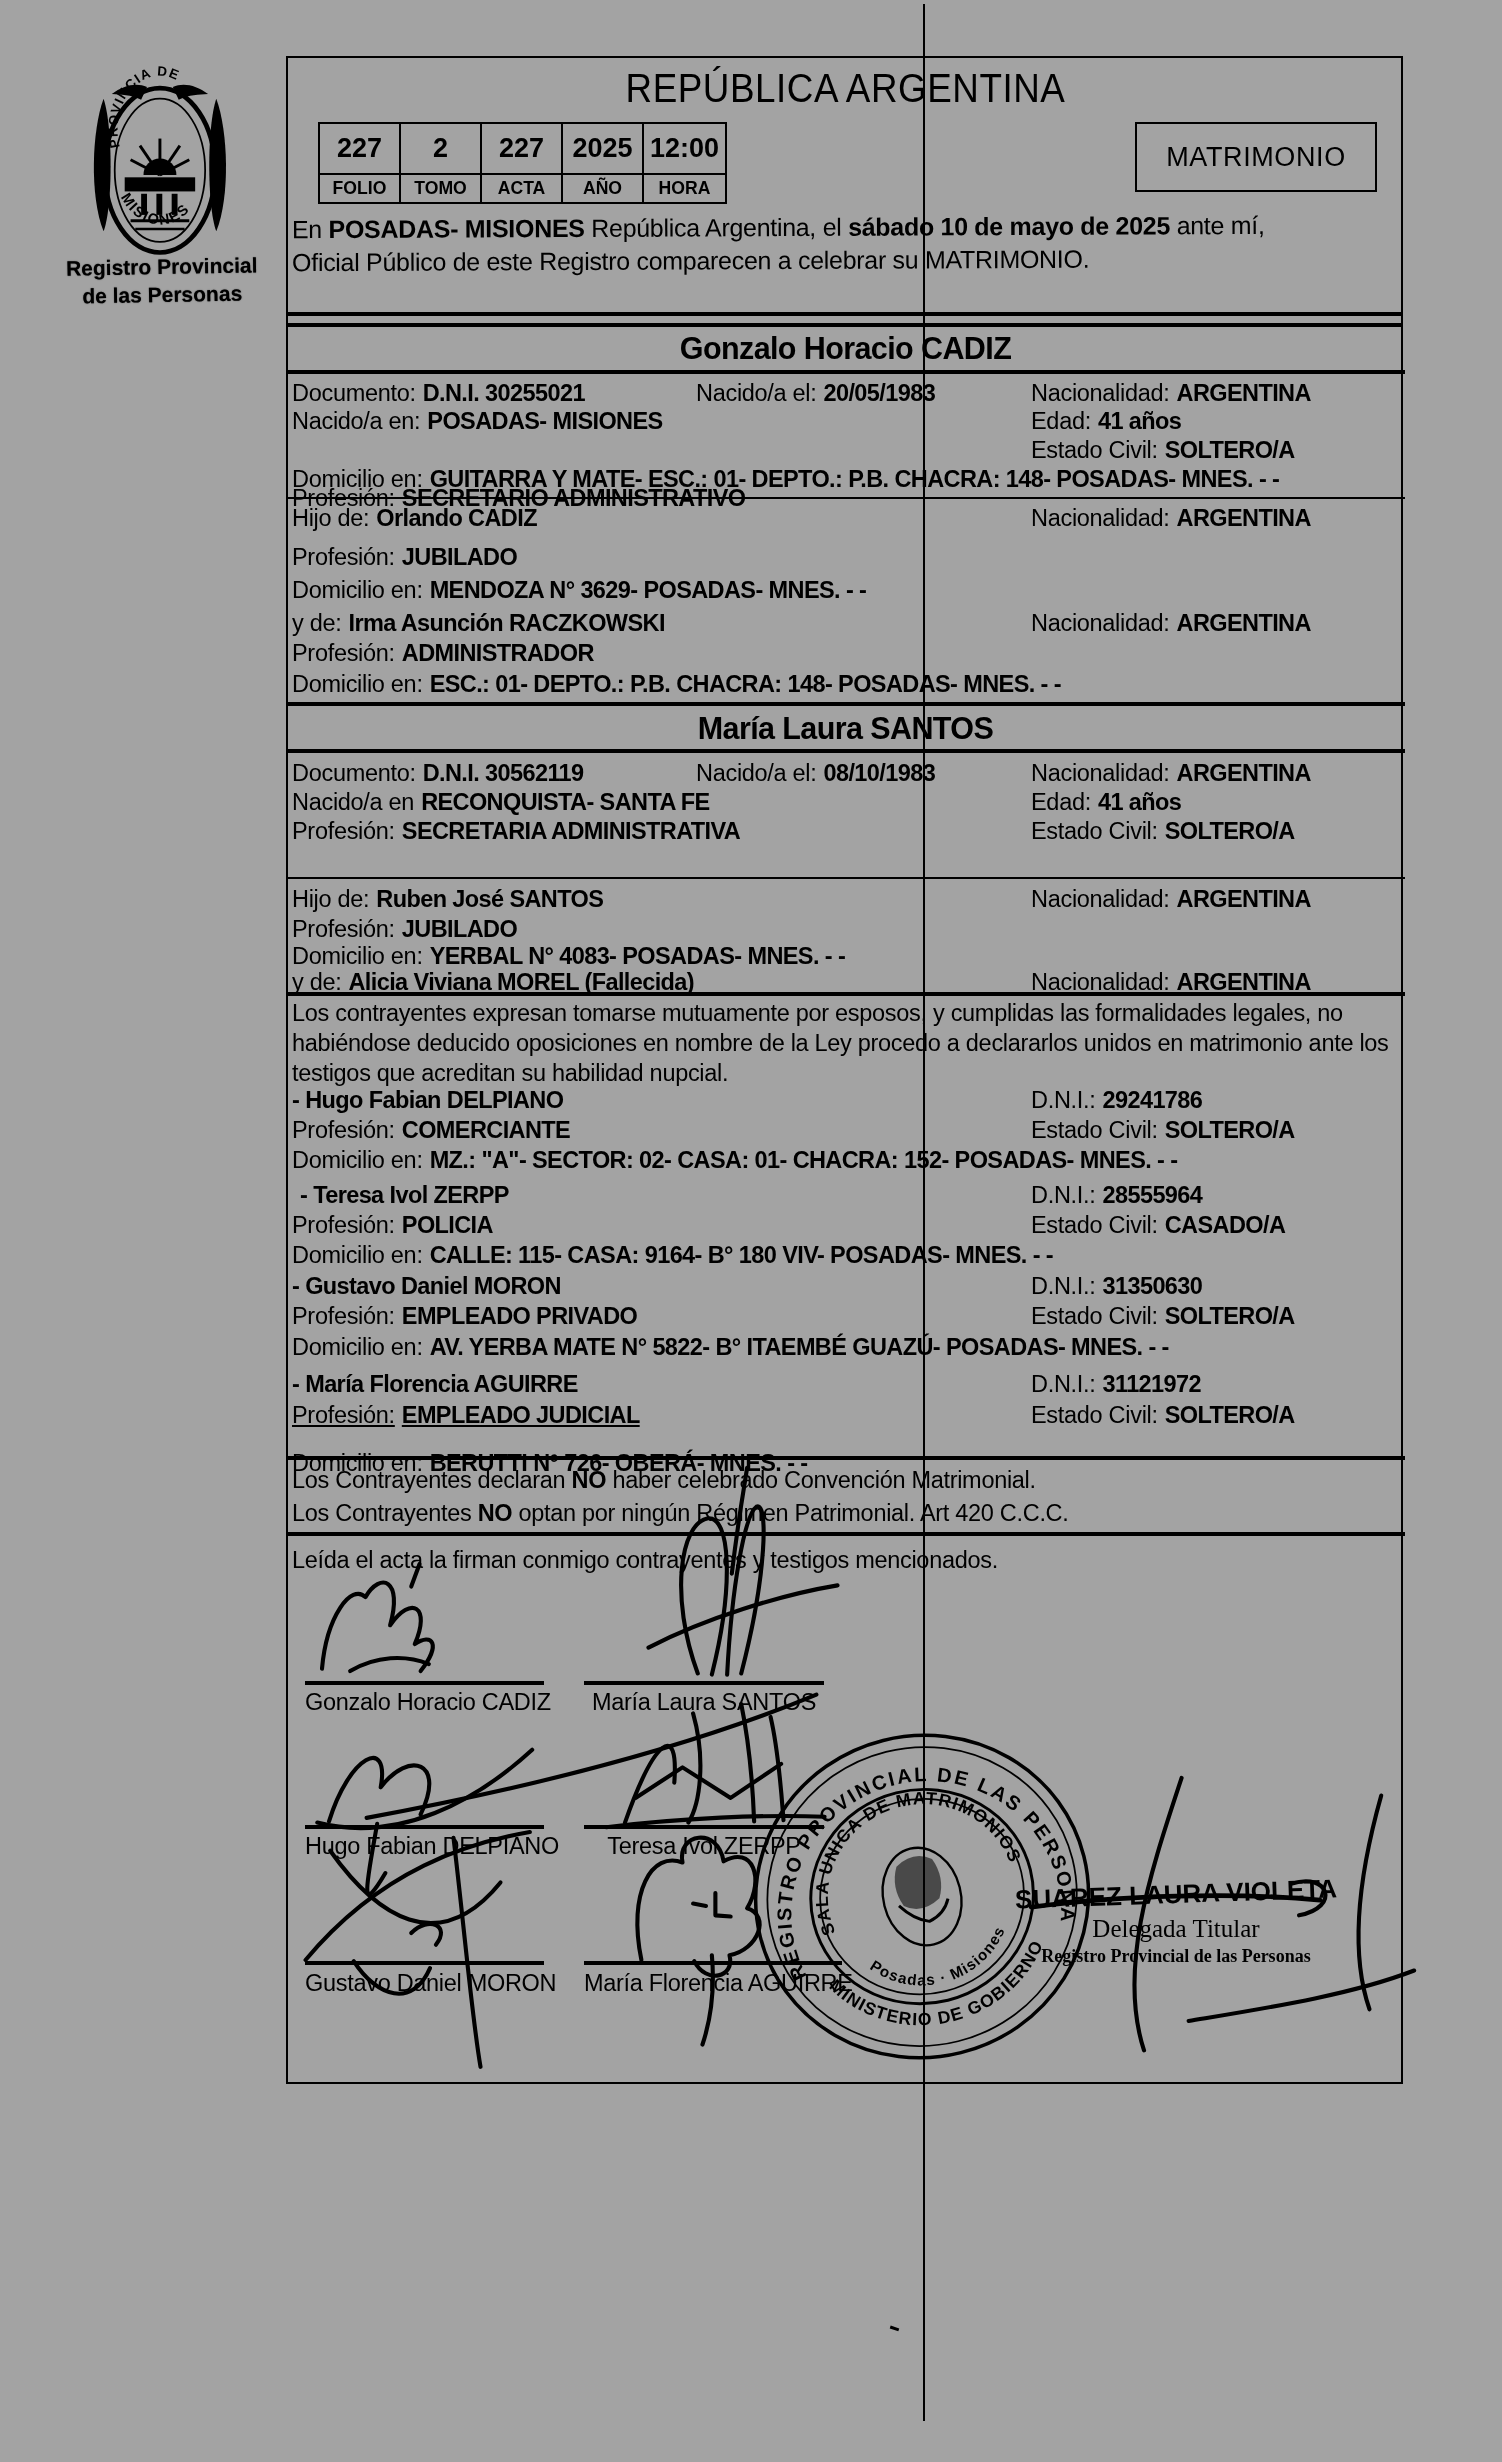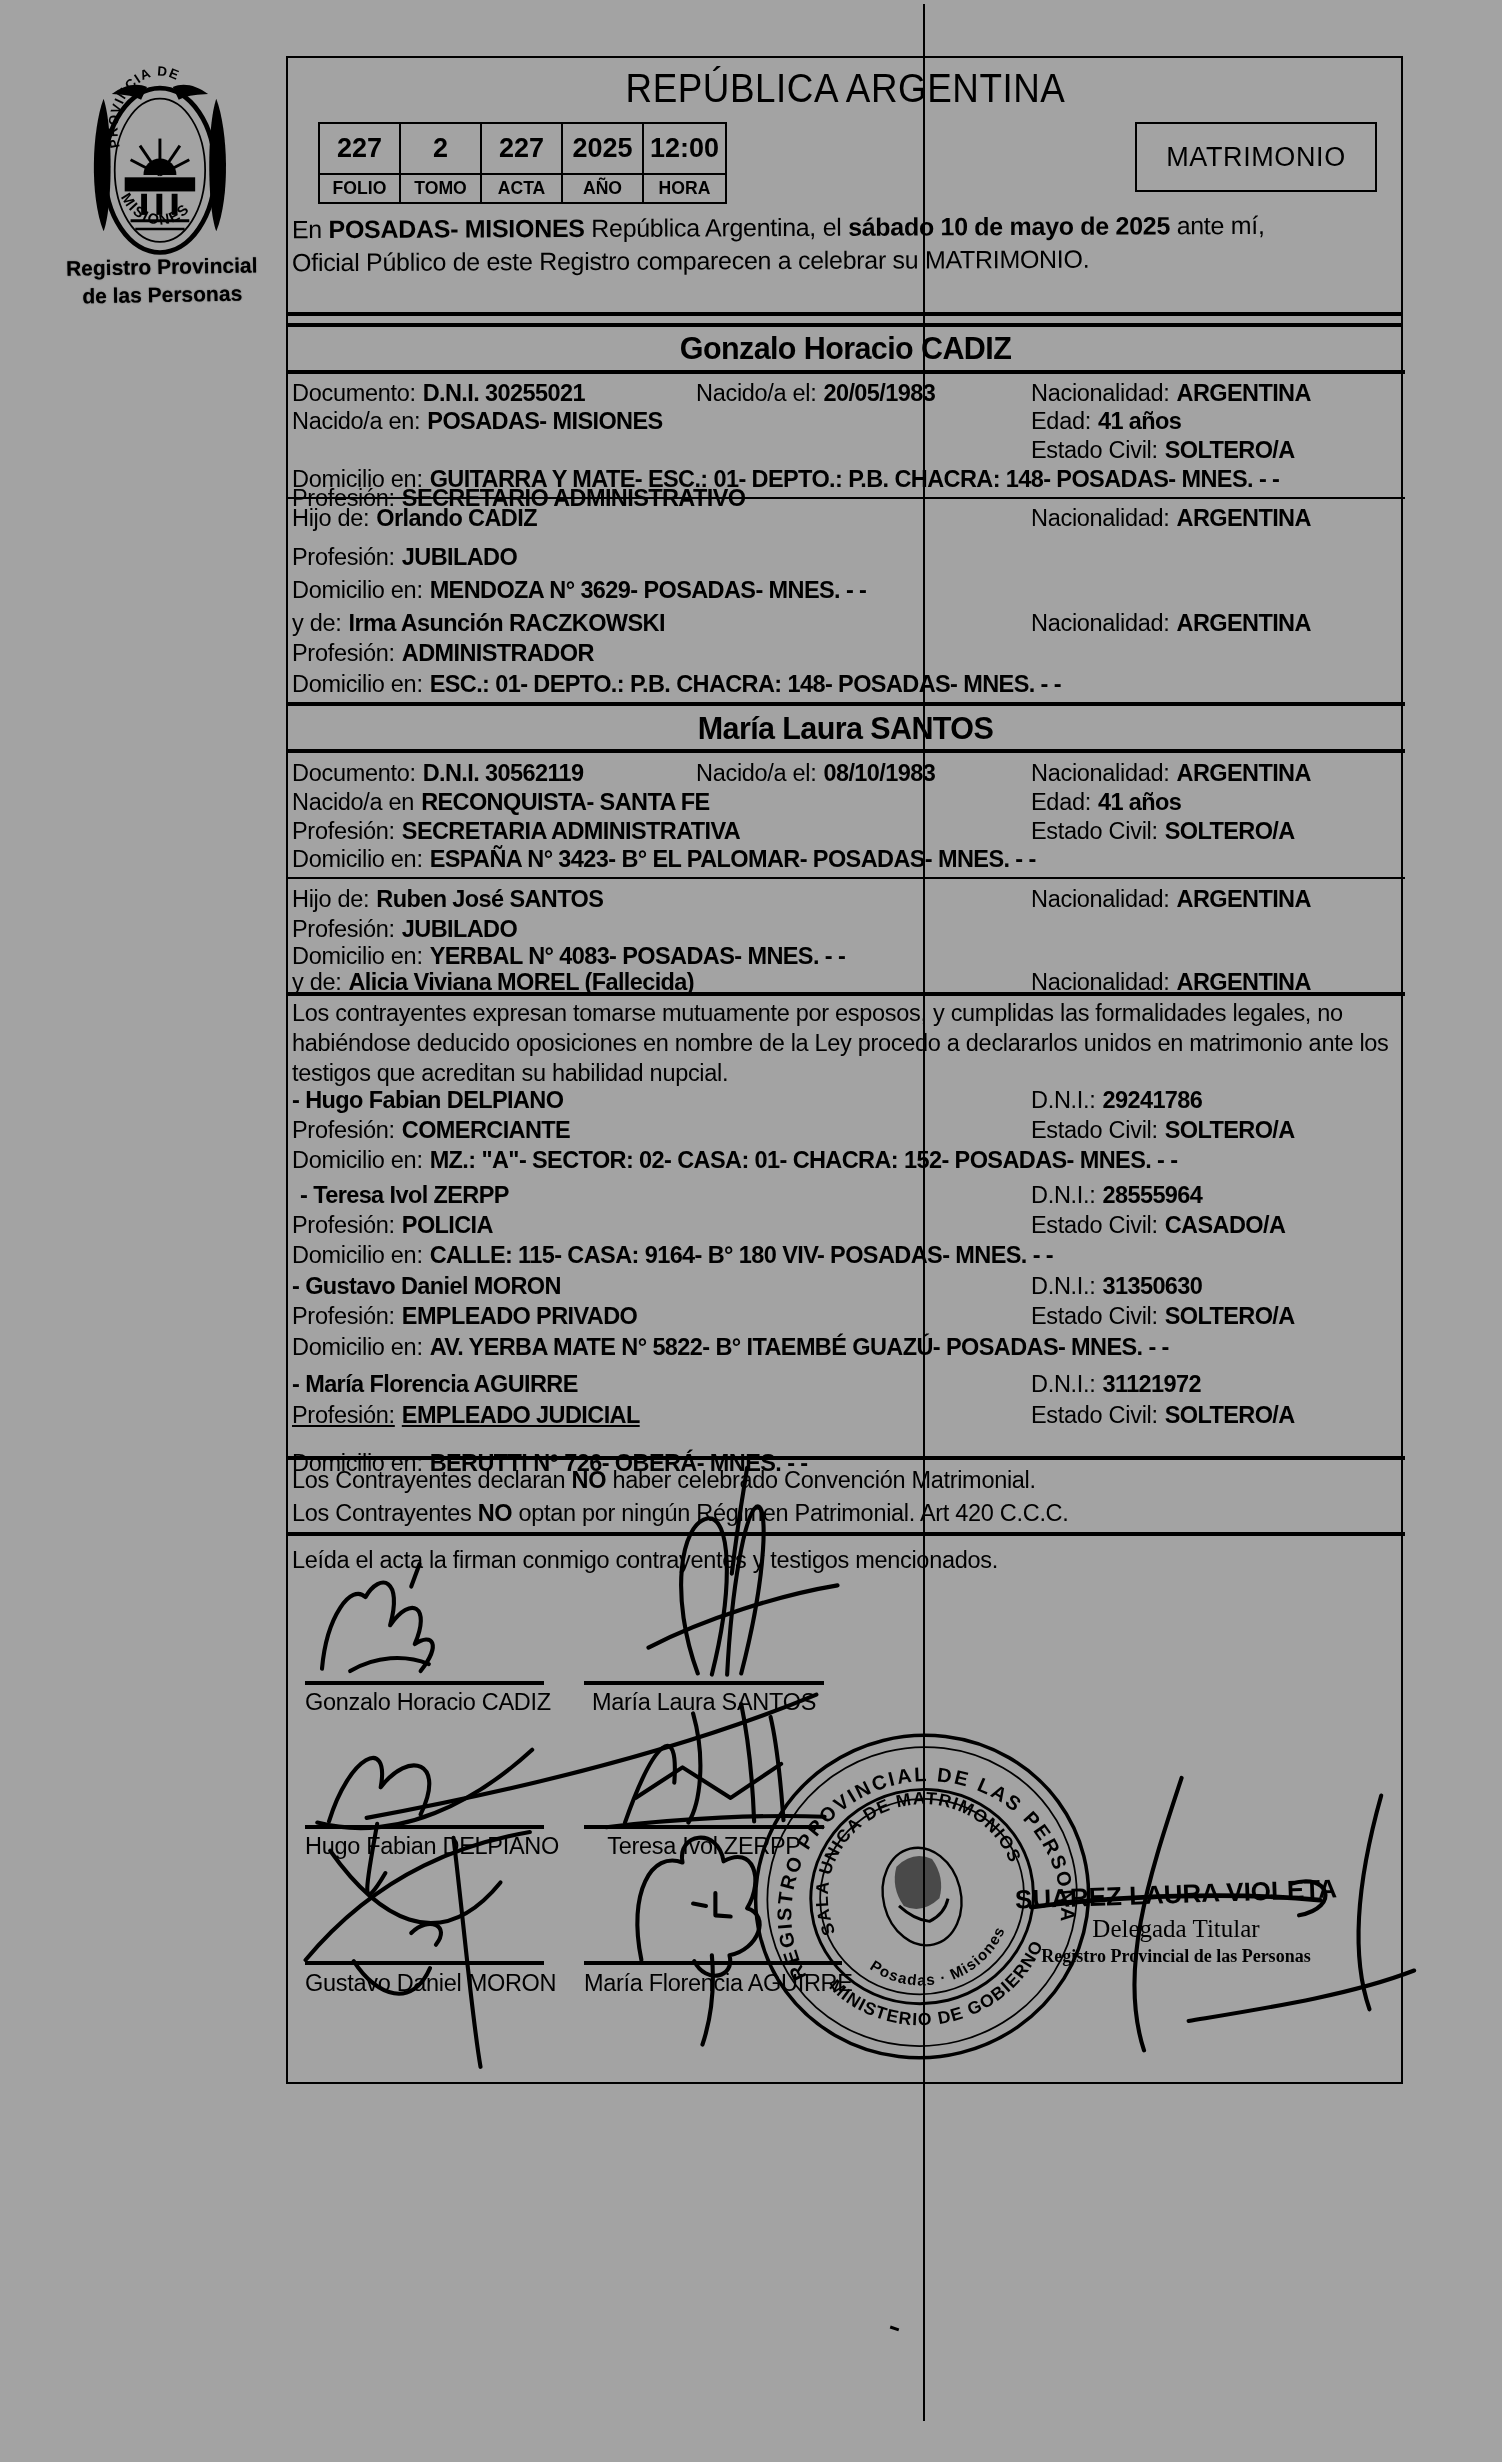--- a/index.html
+++ b/index.html
@@ -125,22 +125,20 @@
   <div class="row" style="left:292px;top:790px;">
     <span class="lbl">Nacido/a en</span><span class="val">RECONQUISTA- SANTA FE</span></div>
   <div class="row" style="left:1031px;top:790px;">
     <span class="lbl">Edad:</span><span class="val">41 años</span></div>
 
   <div class="row" style="left:292px;top:819px;">
     <span class="lbl">Profesión:</span><span class="val">SECRETARIA ADMINISTRATIVA</span></div>
   <div class="row" style="left:1031px;top:819px;">
     <span class="lbl">Estado Civil:</span><span class="val">SOLTERO/A</span></div>
 
-  <div class="row" style="left:292px;top:847px;">
-    <span class="lbl">Domicilio en:</span><span class="val">ESPAÑA N° 3423- B° EL PALOMAR- POSADAS- MNES. - -</span></div>
 
   <div class="hline" style="left:286px;top:877px;width:1119px;height:2.3px;"></div>
 
   <div class="row" style="left:292px;top:887px;">
     <span class="lbl">Hijo de:</span><span class="val">Ruben José SANTOS</span></div>
   <div class="row" style="left:1031px;top:887px;">
     <span class="lbl">Nacionalidad:</span><span class="val">ARGENTINA</span></div>
   <div class="row" style="left:292px;top:917px;">
     <span class="lbl">Profesión:</span><span class="val">JUBILADO</span></div>
   <div class="row" style="left:292px;top:944px;">

